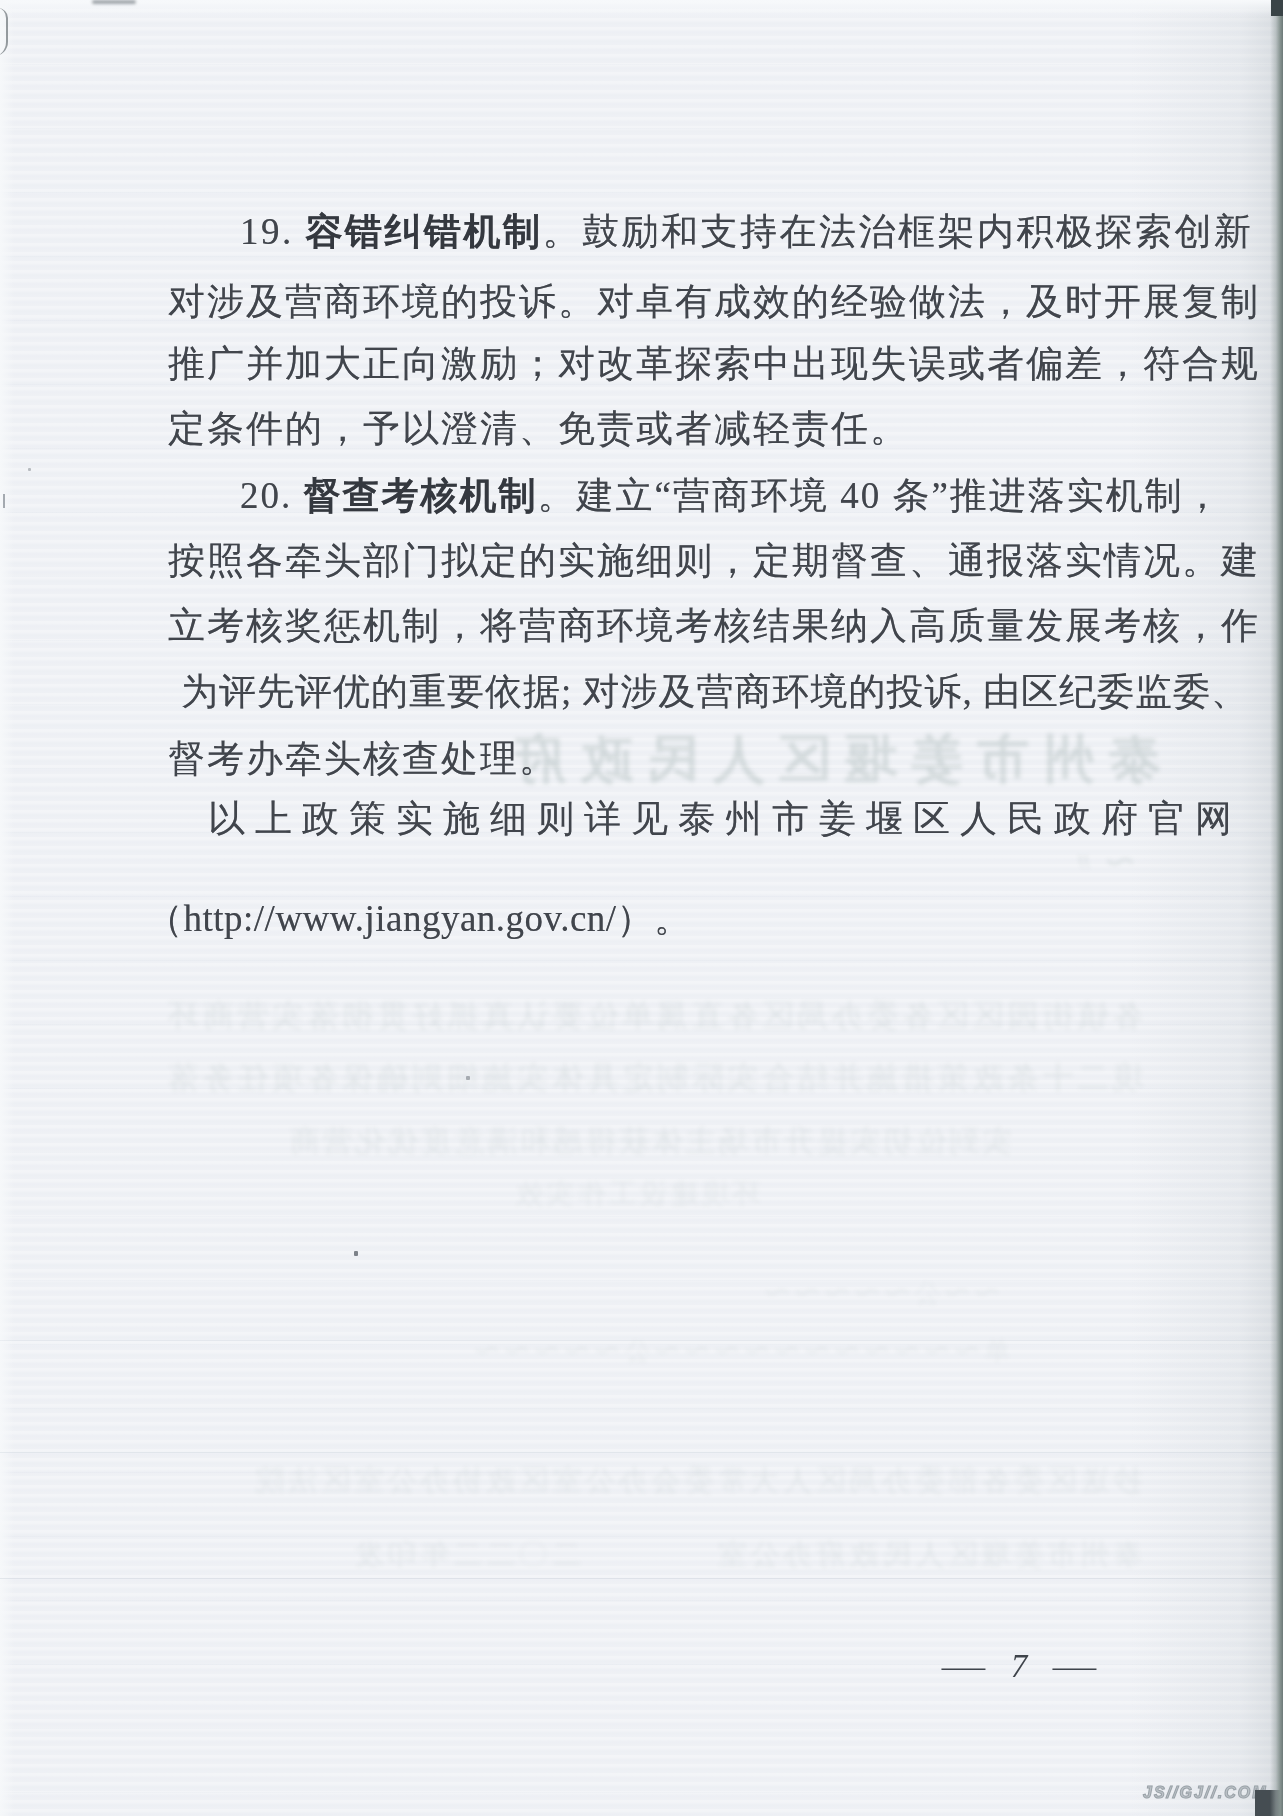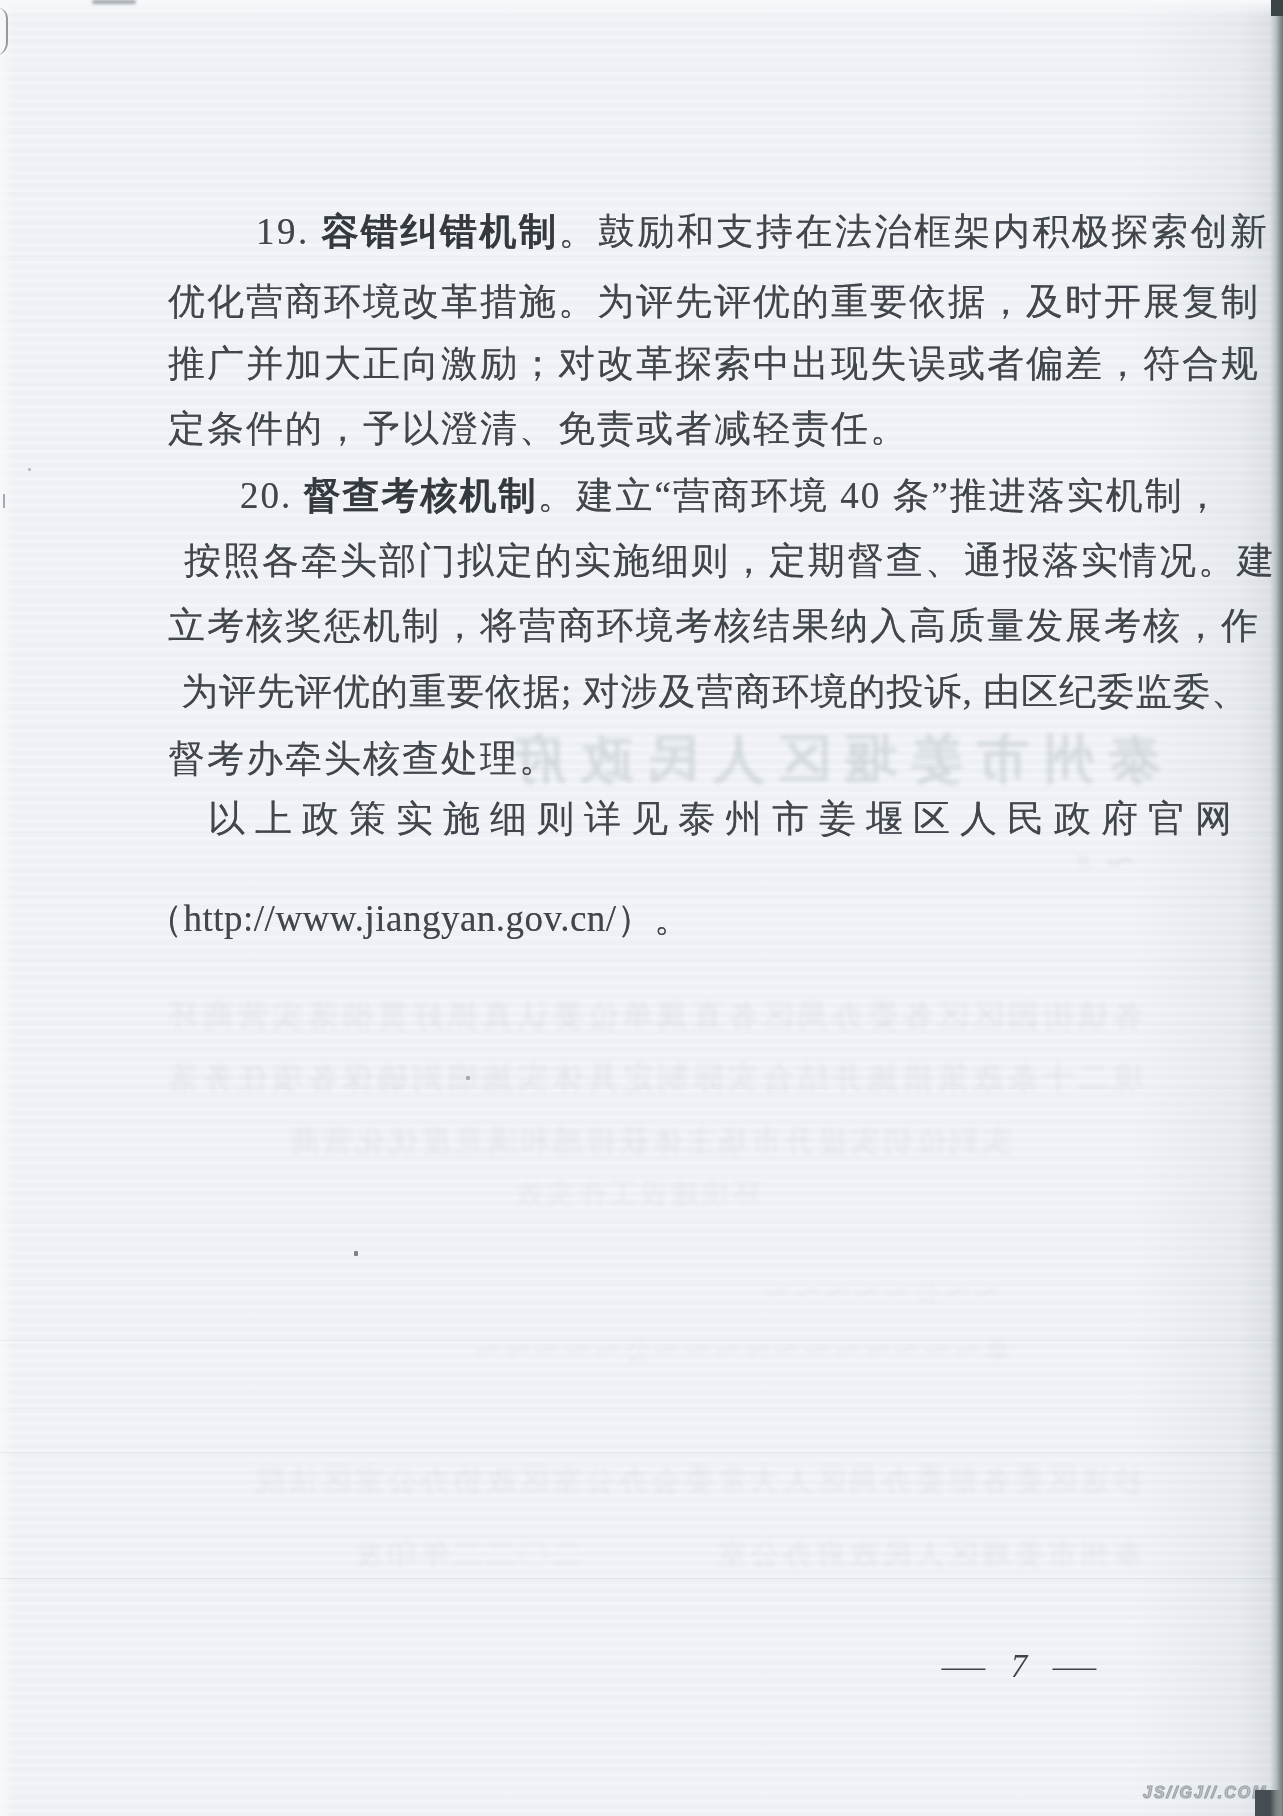--- a/index.html
+++ b/index.html
@@ -124,26 +124,26 @@
       <div class="bleed-row" style="left: 168px; top: 1062px; width: 975px; font-size: 31px; opacity: 0.12; letter-spacing: 4px; overflow: hidden;">境二十条政策措施并结合实际制定具体实施细则确保各项任务落</div>
       <div class="bleed-row" style="left: 272px; top: 1126px; width: 740px; font-size: 30px; opacity: 0.11; letter-spacing: 3px; overflow: hidden;">实到位切实提升市场主体获得感和满意度优化营商</div>
       <div class="bleed-row" style="left: 380px; top: 1180px; width: 380px; font-size: 28px; opacity: 0.09; letter-spacing: 3px; overflow: hidden;">环境建设工作实效</div>
       <div class="bleed-row" style="left: 600px; top: 1280px; width: 400px; font-size: 26px; opacity: 0.07; letter-spacing: 4px; overflow: hidden;">〜〜公〜〜〜〜〜</div>
       <div class="bleed-row" style="left: 180px; top: 1338px; width: 830px; font-size: 26px; opacity: 0.08; letter-spacing: 4px; overflow: hidden;">单〜〜〜〜〜〜〜〜〜〜〜公〜〜〜〜〜</div>
       <div class="bleed-row" style="left: 172px; top: 1466px; width: 970px; font-size: 29px; opacity: 0.1; letter-spacing: 4px; overflow: hidden;">抄送区委各部委办局区人大常委会办公室区政协办公室区法院</div>
       <div class="bleed-row" style="left: 172px; top: 1540px; width: 970px; font-size: 29px; opacity: 0.1; letter-spacing: 4px; overflow: hidden;">泰州市姜堰区人民政府办公室　　　　二〇二二年印发</div>
     </div>
 
   <div id="doc-lines">
-      <div class="doc-line" style="top: 213px; left: 256px; letter-spacing: 2.5px;"><span>19. </span><span class="seg-bold">容错纠错机制</span><span>。鼓励和支持在法治框架内积极探索创新</span></div>
-      <div class="doc-line" style="top: 283px; left: 168px; letter-spacing: 2px;"><span>优化营商环境改革措施。为评先评优的重要依据，及时开展复制</span></div>
+      <div class="doc-line" style="top: 213px; left: 240px; letter-spacing: 2.5px;"><span>19. </span><span class="seg-bold">容错纠错机制</span><span>。鼓励和支持在法治框架内积极探索创新</span></div>
+      <div class="doc-line" style="top: 283px; left: 168px; letter-spacing: 2px;"><span>对涉及营商环境的投诉。对卓有成效的经验做法，及时开展复制</span></div>
       <div class="doc-line" style="top: 345px; left: 168px; letter-spacing: 2px;"><span>推广并加大正向激励；对改革探索中出现失误或者偏差，符合规</span></div>
       <div class="doc-line" style="top: 410px; left: 168px; letter-spacing: 2px;"><span>定条件的，予以澄清、免责或者减轻责任。</span></div>
       <div class="doc-line" style="top: 477px; left: 240px; letter-spacing: 2px;"><span>20. </span><span class="seg-bold">督查考核机制</span><span>。建立“营商环境 40 条”推进落实机制，</span></div>
-      <div class="doc-line" style="top: 542px; left: 184px; letter-spacing: 2px;"><span>按照各牵头部门拟定的实施细则，定期督查、通报落实情况。建</span></div>
+      <div class="doc-line" style="top: 542px; left: 168px; letter-spacing: 2px;"><span>按照各牵头部门拟定的实施细则，定期督查、通报落实情况。建</span></div>
       <div class="doc-line" style="top: 607px; left: 168px; letter-spacing: 2px;"><span>立考核奖惩机制，将营商环境考核结果纳入高质量发展考核，作</span></div>
       <div class="doc-line" style="top: 673px; left: 181px; letter-spacing: 1px;"><span>为评先评优的重要依据; 对涉及营商环境的投诉, 由区纪委监委、</span></div>
       <div class="doc-line" style="top: 740px; left: 168px; letter-spacing: 2px; font-family: Liberation Serif, serif;"><span>督考办牵头核查处理。</span></div>
       <div class="doc-line" style="top: 800px; left: 208px; letter-spacing: 10px;"><span>以上政策实施细则详见泰州市姜堰区人民政府官网</span></div>
       <div class="doc-line" style="top: 866px; left: 146px; letter-spacing: 0.5px; margin-top: 34px;"><span>（http://www.jiangyan.gov.cn/）。</span></div>
     </div>
 
   <div class="footer">
     <span class="dash">—</span>
     <span class="num">7</span>

